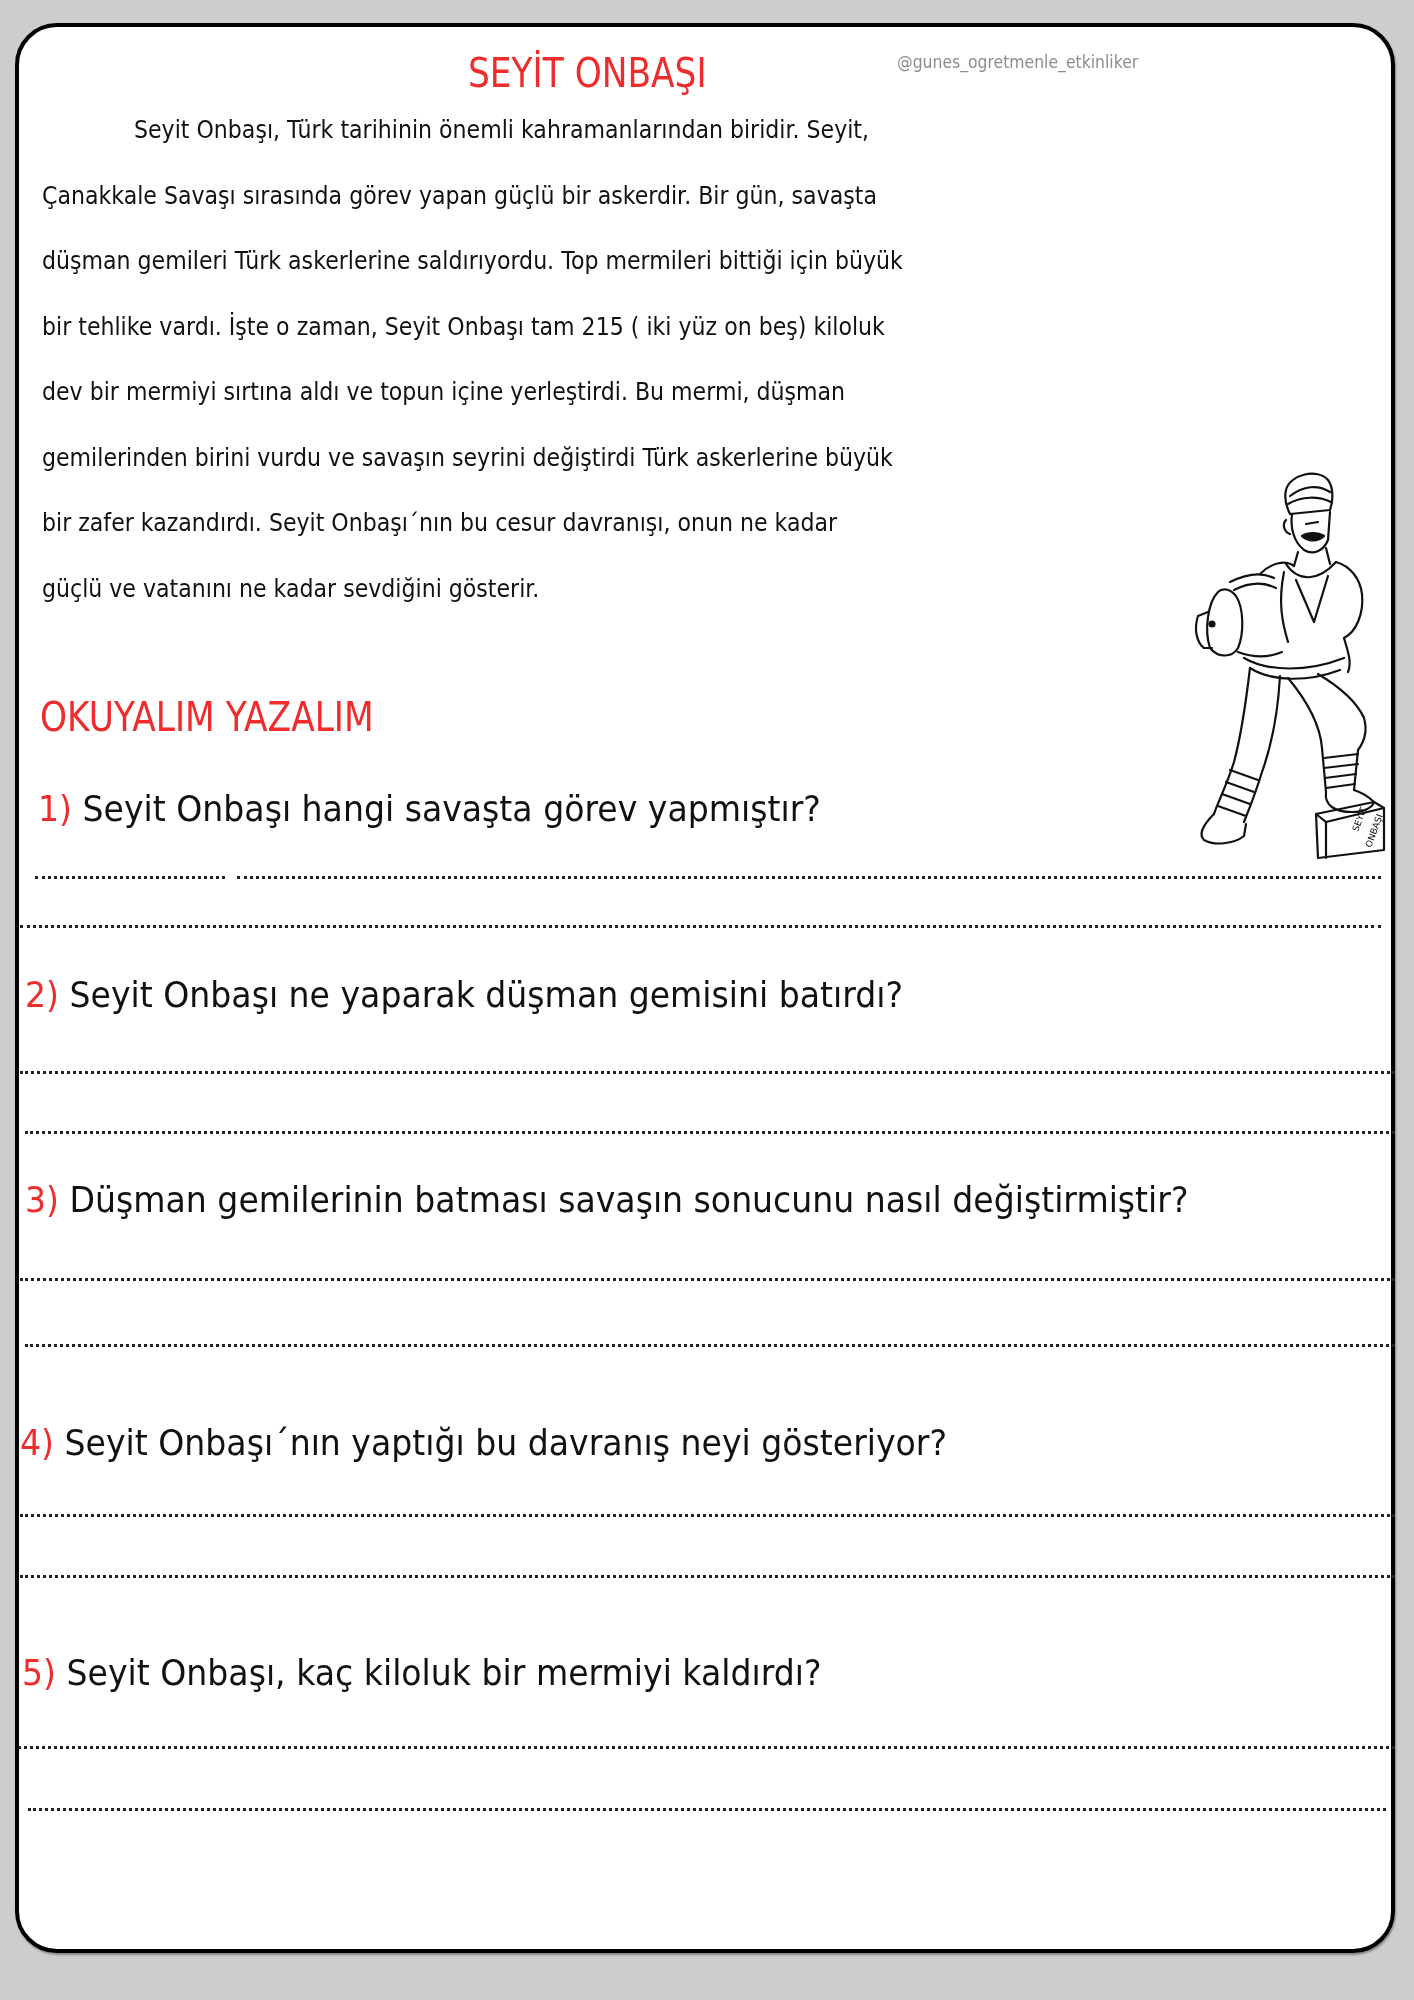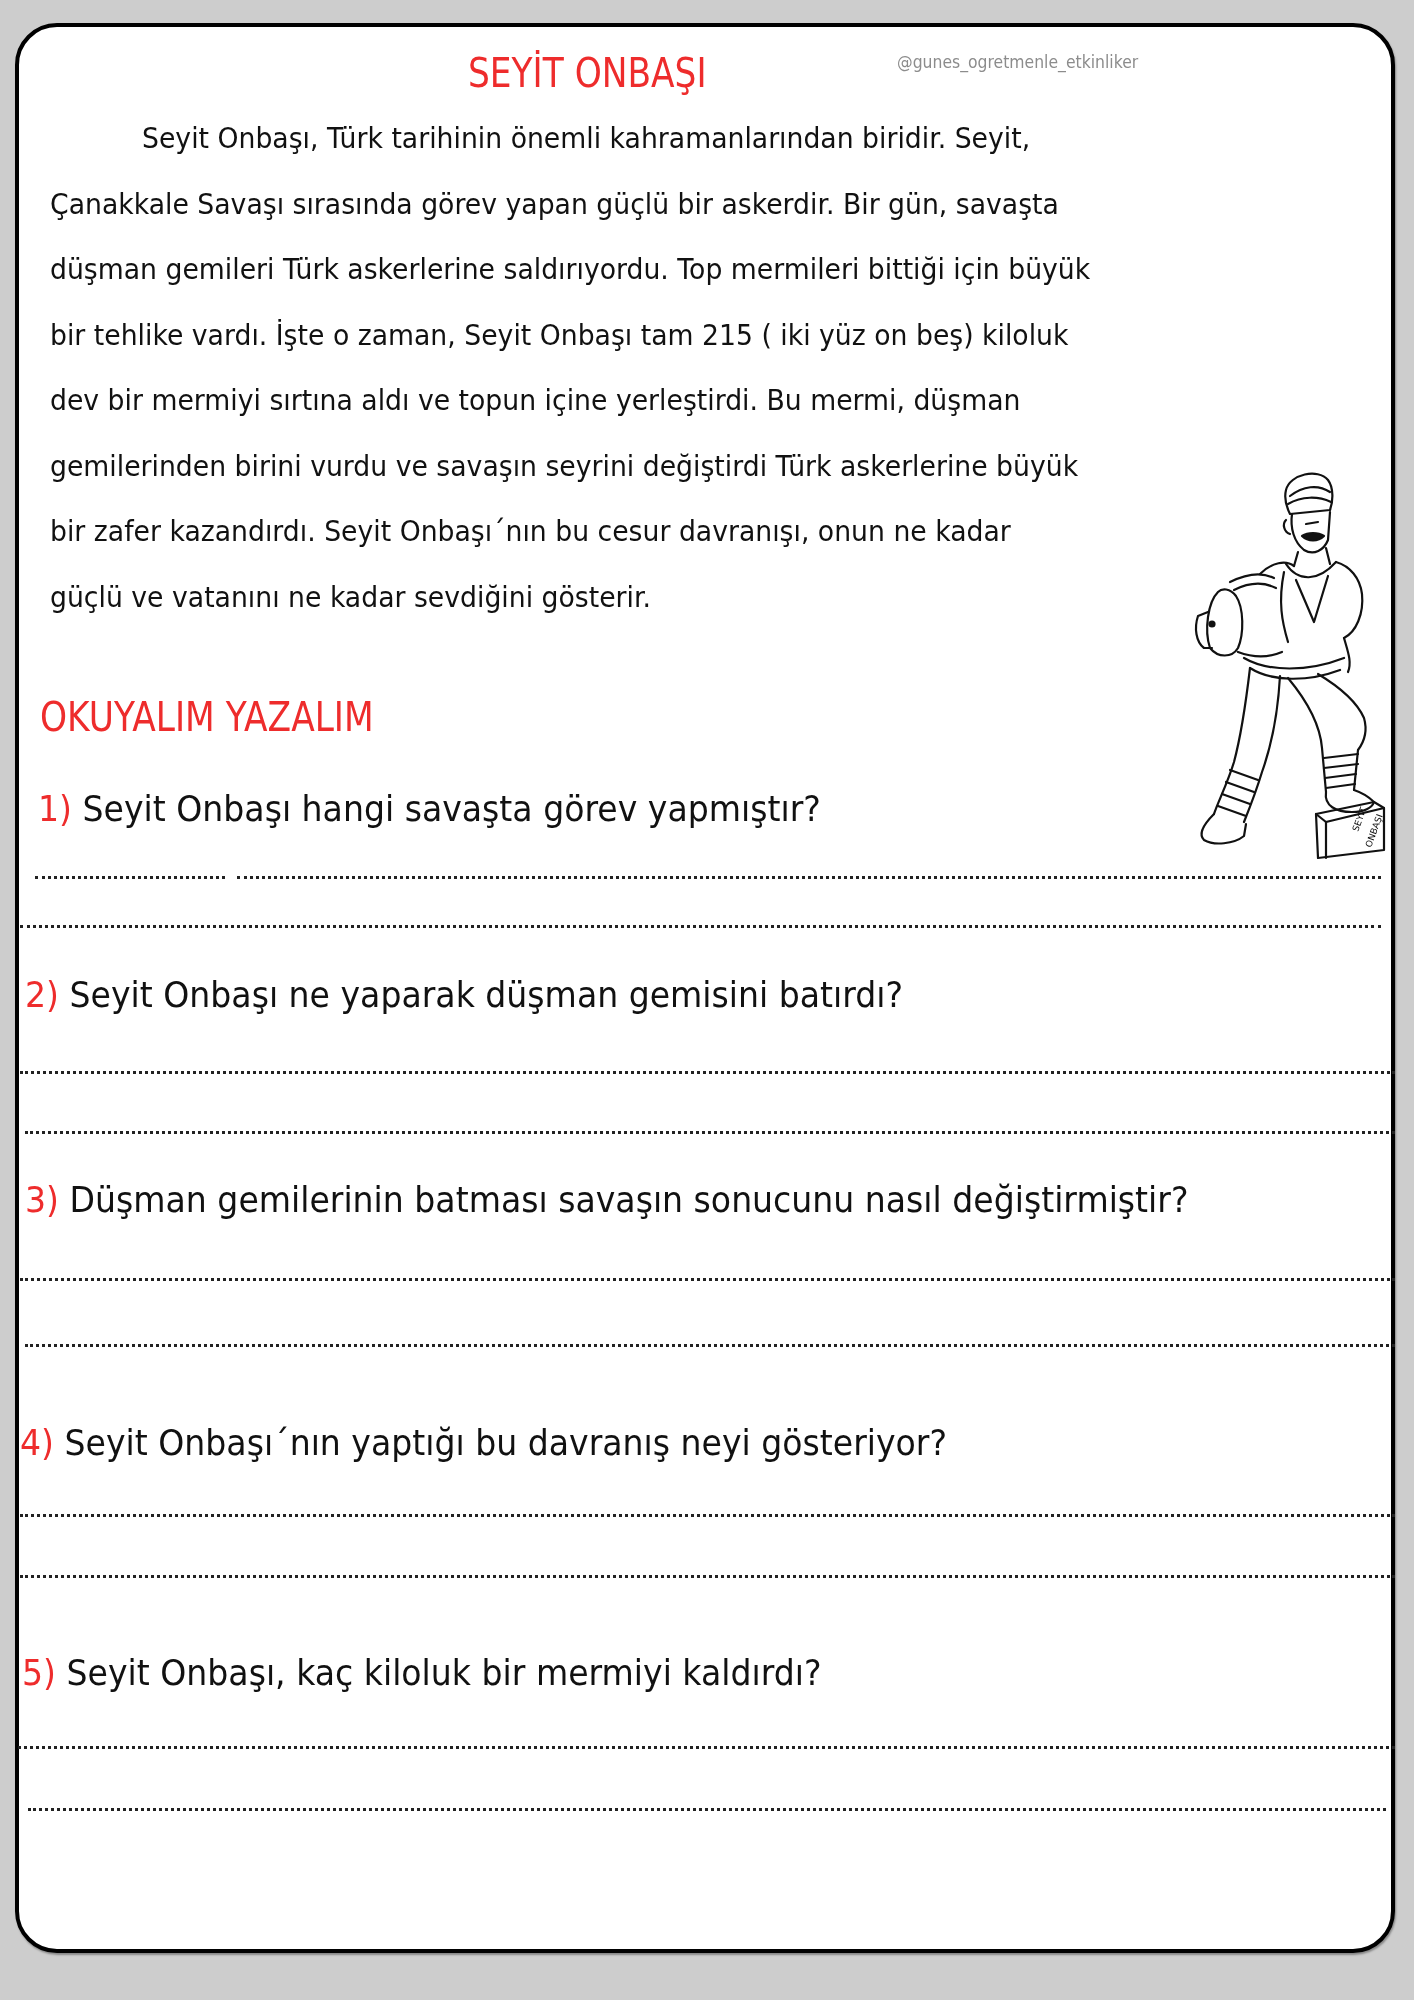--- a/index.html
+++ b/index.html
@@ -47,24 +47,24 @@
       font-size: 17px;
       color: #8c8c8c;
       transform: scaleX(0.92);
       transform-origin: left top;
     }
     .story {
       position: absolute;
       left: 42px;
       top: 98px;
       width: 1290px;
-      font-size: 29px;
+      font-size: 24px;
       line-height: 65.5px;
       color: #111;
-      margin: 8px;
+      margin: 0;
     }
     .story .line {
       display: block;
       white-space: nowrap;
       transform: scaleX(0.92);
       transform-origin: left top;
     }
     .story .line.indent {
       padding-left: 100px;
     }

